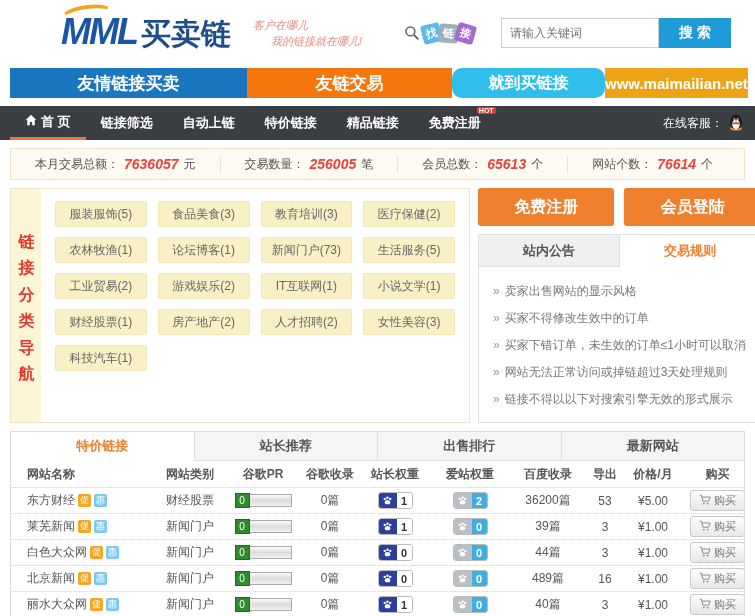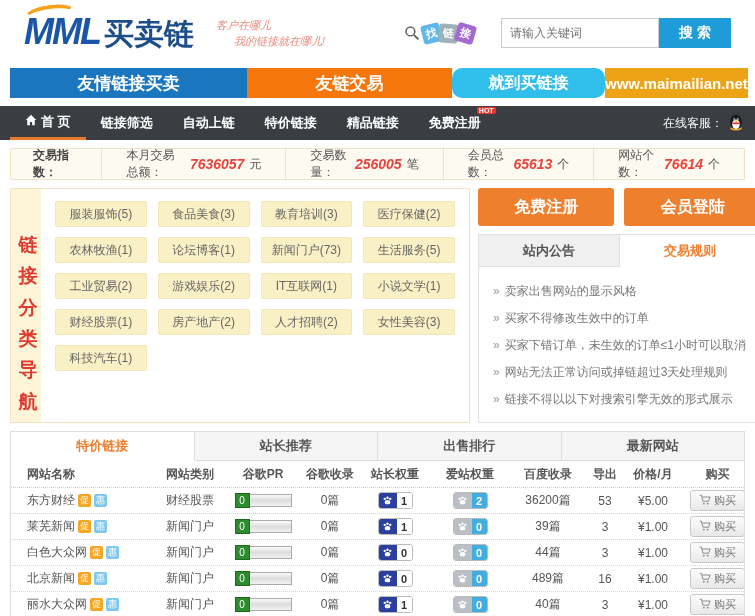--- a/index.html
+++ b/index.html
@@ -1,20 +1,20 @@
 <!DOCTYPE html>
 <html><head>
 <meta charset="utf-8">
 <style>
   * { margin:0; padding:0; box-sizing:border-box; }
   html,body { width:755px; height:616px; background:#fff; overflow:hidden;
     font-family:"Liberation Sans","DejaVu Sans",sans-serif; color:#333; }
 
   
-  .header { height:64px; display:flex; align-items:center; padding:6px 24px 4px; }
+  .header { height:64px; display:flex; align-items:center; padding:6px 24px 4px;margin-left:37px; }
   .logo-wrap { display:flex; align-items:baseline; position:relative; }
   .logo-mml { font-size:36px; font-weight:900; font-style:italic; color:#1a55a8; letter-spacing:-2px; position:relative; }
   .logo-arc { position:absolute; top:-6px; left:0; width:52px; height:20px;
     border:3px solid transparent; border-top:4px solid #f5a31f; border-radius:50%; transform:rotate(-8deg); }
   .logo-brand { font-size:30px; font-weight:bold; color:#1d4e89; margin-left:4px; }
   .tagline { margin-left:22px; color:#e98b80; font-size:11px; font-style:italic; line-height:1.5; }
   .tagline .t2 { margin-left:18px; }
   .search-area { margin-left:auto; display:flex; align-items:center; }
   .search-tags { display:flex; align-items:center; margin-right:26px; }
   .search-tags .mag { margin-right:4px; display:flex; }
@@ -48,21 +48,21 @@
     display:flex; align-items:center; font-size:12px; color:#555; }
   .stats-title { font-weight:bold; color:#444; padding:0 18px 0 22px; }
   .stat-item { padding:0 24px; border-left:1px solid #e9e2d2; display:flex; align-items:center; gap:2px; }
   .stat-item:first-of-type { border-left:none; }
   .stat-value { color:#e8433c; font-style:italic; font-weight:bold; font-size:14px; margin:0 3px; }
 
   
   .main { margin:8px 10px 0; height:235px; display:flex; gap:8px; }
   .catbox { flex:0 0 460px; border:1px solid #f1e3c4; display:flex; }
   .cat-side { flex:0 0 30px; background:#fdf5d8; display:flex; align-items:flex-start; justify-content:center; padding-top:40px; }
-  .cat-side-label { width:15px; font-size:19px; font-weight:bold; color:#e03a2f; word-break:break-all; line-height:1.65; text-align:center; }
+  .cat-side-label { width:15px; font-size:16px; font-weight:bold; color:#e03a2f; word-break:break-all; line-height:1.65; text-align:center; }
   .cat-grid { flex:1; display:grid; grid-template-columns:repeat(4,1fr); gap:10px 11px; padding:12px 14px; align-content:start; }
   .cat-btn { height:26px; line-height:24px; background:#faf0c5; border:1px solid #f3e7b9; border-radius:2px;
     font-size:12px; color:#666; text-align:center; cursor:pointer; white-space:nowrap; overflow:hidden; }
 
   .sidecol { flex:1; display:flex; flex-direction:column; }
   .account-btns { display:flex; gap:10px; }
   .acct-btn { flex:1; height:38px; background:#ee7f2d; border:none; border-radius:3px;
     color:#fff; font-size:16px; font-weight:bold; cursor:pointer; }
   .notice { margin-top:8px; flex:1; border:1px solid #e0e0e0; background:#fff; overflow:hidden; }
   .notice-tabs { display:flex; height:32px; }
@@ -180,21 +180,20 @@
           <circle cx="14.5" cy="8" r="1.1" fill="#fff"></circle>
           <polygon points="9.5,10 14.5,10 12,12.5" fill="#f5a623"></polygon>
           <path d="M4.5 19 Q12 23.5 19.5 19 L19.5 21.5 Q12 25 4.5 21.5 Z" fill="#f5a623"></path>
           <rect x="7" y="12.5" width="10" height="2.4" rx="1.2" fill="#e03a2f"></rect>
         </svg>
     </span>
   </div>
 </div>
 
 <div class="stats">
-  <span class="stats-title">交易指数：</span>
   <span class="stat-item">
     <span>本月交易总额：</span>
     <span class="stat-value">7636057</span>
     <span>元</span>
   </span>
   <span class="stat-item">
     <span>交易数量：</span>
     <span class="stat-value">256005</span>
     <span>笔</span>
   </span>

